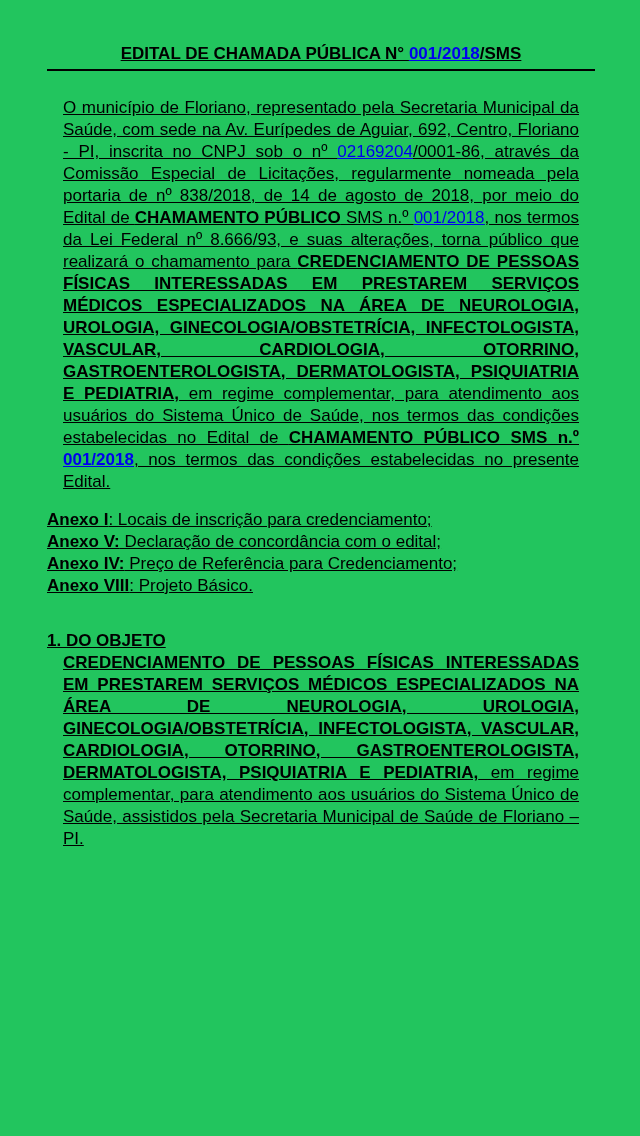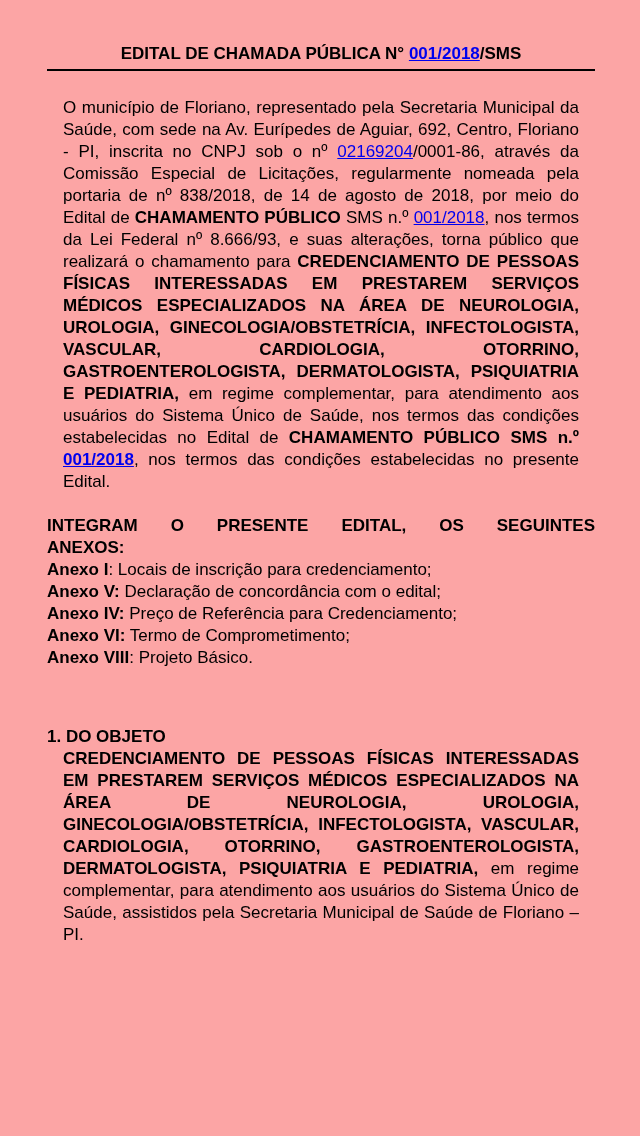--- a/index.html
+++ b/index.html
@@ -14,21 +14,22 @@
     font-family: "Liberation Sans", sans-serif;
     font-size: 17px;
     line-height: 22px;
     color: #000000;
   }
   .page {
     box-sizing: border-box;
     width: 640px;
     height: 1136px;
     padding: 43px 45px 0 47px;
-    background: #fca5a5;
+    background: #22c55e;
+    text-decoration: underline;
   }
   .title {
     text-align: center;
     font-weight: bold;
     padding-bottom: 4px;
     border-bottom: 2px solid #000000;
     white-space: nowrap;
   }
   .para {
     margin: 16px;
@@ -48,45 +49,40 @@
     font-weight: bold;
   }
   .anexos-head .l1 {
     text-align: justify;
     text-align-last: justify;
   }
   .anexo-item {
     text-align: justify;
   }
   .sec-heading {
-    margin-top: 57px;
+    margin-top: 33px;
     font-weight: bold;
   }
   .sec-para {
     margin-top: 0;
   }
 </style>
 </head>
 <body>
 
 <div class="page">
 
   <div class="title"><span>EDITAL DE CHAMADA PÚBLICA N° </span><a class="doc-link">001/2018</a><span>/SMS</span></div>
 
   <p class="para intro"><span>O município de Floriano, representado pela Secretaria Municipal da Saúde, com sede na Av. Eurípedes de Aguiar, 692, Centro, Floriano - PI, inscrita no CNPJ sob o nº </span><a class="doc-link">02169204</a><span>/0001-86, através da Comissão Especial de Licitações, regularmente nomeada pela portaria de nº 838/2018, de 14 de agosto de 2018, por meio do Edital de </span><b>CHAMAMENTO PÚBLICO</b><span> SMS n.º </span><a class="doc-link">001/2018</a><span>, nos termos da Lei Federal nº 8.666/93, e suas alterações, torna público que realizará o chamamento para </span><b>CREDENCIAMENTO DE PESSOAS FÍSICAS INTERESSADAS EM PRESTAREM SERVIÇOS MÉDICOS ESPECIALIZADOS NA ÁREA DE NEUROLOGIA, UROLOGIA, GINECOLOGIA/OBSTETRÍCIA, INFECTOLOGISTA, VASCULAR, CARDIOLOGIA, OTORRINO, GASTROENTEROLOGISTA, DERMATOLOGISTA, PSIQUIATRIA E PEDIATRIA,</b><span> em regime complementar, para atendimento aos usuários do Sistema Único de Saúde, nos termos das condições estabelecidas no Edital de </span><b><span>CHAMAMENTO PÚBLICO SMS n.º </span><a class="doc-link">001/2018</a></b><span>, nos termos das condições estabelecidas no presente Edital.</span></p>
 
-  <div class="anexos-head">
-    <div class="l1">INTEGRAM O PRESENTE EDITAL, OS SEGUINTES</div>
-    <div class="l2">ANEXOS:</div>
-  </div>
 
   <div class="anexos-list">
     <div class="anexo-item"><b>Anexo I</b><span>: Locais de inscrição para credenciamento;</span></div>
     <div class="anexo-item"><b>Anexo V:</b><span> Declaração de concordância com o edital;</span></div>
     <div class="anexo-item"><b>Anexo IV:</b><span> Preço de Referência para Credenciamento;</span></div>
-    <div class="anexo-item"><b>Anexo VI:</b><span> Termo de Comprometimento;</span></div>
     <div class="anexo-item"><b>Anexo VIII</b><span>: Projeto Básico.</span></div>
   </div>
 
   <div class="sec-heading">1. DO OBJETO</div>
   <p class="para sec-para"><b>CREDENCIAMENTO DE PESSOAS FÍSICAS INTERESSADAS EM PRESTAREM SERVIÇOS MÉDICOS ESPECIALIZADOS NA ÁREA DE NEUROLOGIA, UROLOGIA, GINECOLOGIA/OBSTETRÍCIA, INFECTOLOGISTA, VASCULAR, CARDIOLOGIA, OTORRINO, GASTROENTEROLOGISTA, DERMATOLOGISTA, PSIQUIATRIA E PEDIATRIA,</b><span> em regime complementar, para atendimento aos usuários do Sistema Único de Saúde, assistidos pela Secretaria Municipal de Saúde de Floriano – PI.</span></p>
 
 </div>
 
 </body></html>

